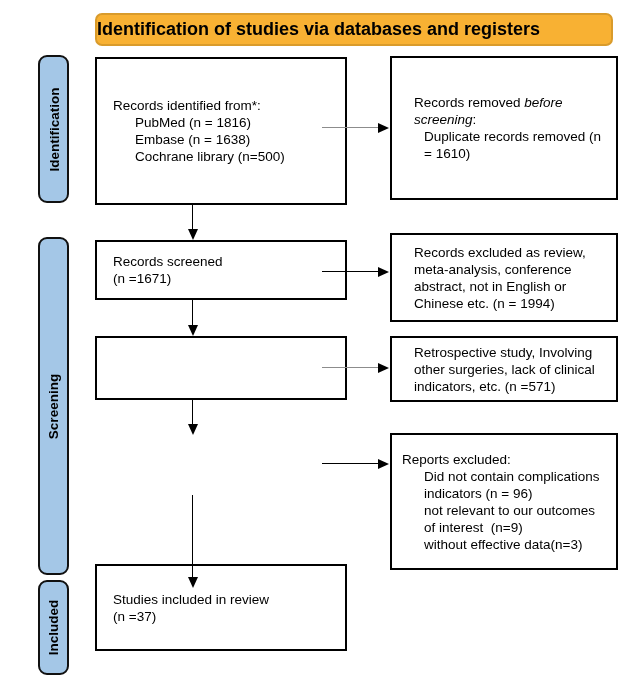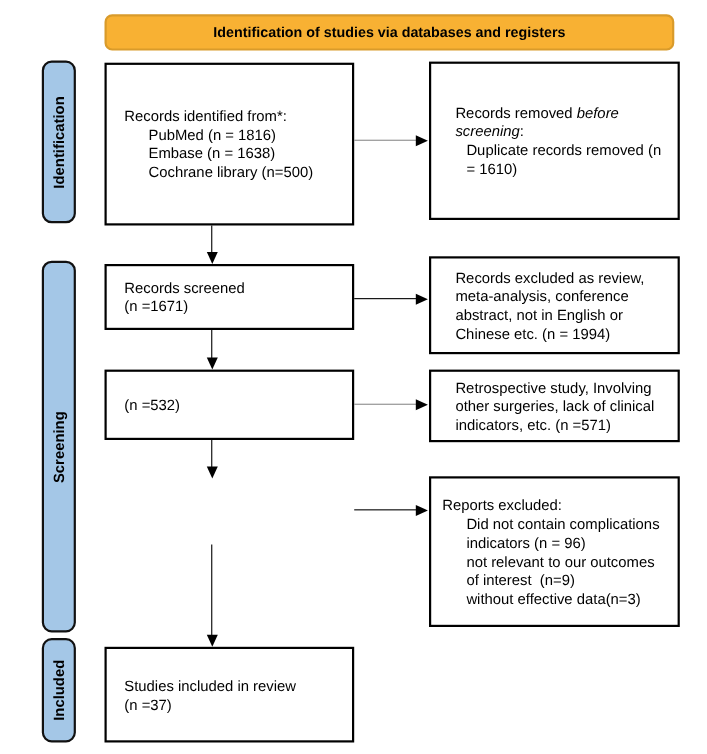--- a/index.html
+++ b/index.html
@@ -5,36 +5,36 @@
   html,body { margin:0; padding:0; background:#ffffff; }
   .canvas {
     position:relative; width:643px; height:685px; background:#ffffff;
     font-family:"Liberation Sans", sans-serif; font-size:13.5px; color:#000;
     overflow:hidden;
   }
   .hdr {
     position:absolute; left:95px; top:13px; width:518px; height:33px;
     background:var(--header-bg,#F8B133); border:2px solid var(--header-border,#D99B2B);
     border-radius:7px; box-sizing:border-box;
-    display:flex; align-items:center; justify-content:center;
-    font-weight:bold; font-size:13px;
+    display:flex; align-items:center; justify-content:flex-start;
+    font-weight:bold; font-size:18px;
   }
   .stage {
     position:absolute; left:38px; width:31px;
     background:var(--stage-bg,#A4C7E7); border:2px solid #111;
     border-radius:9px; box-sizing:border-box;
     display:flex; align-items:center; justify-content:center;
   }
   .stage .vtxt { transform:rotate(-90deg); white-space:nowrap; font-weight:bold; font-size:13.5px; }
   .box {
     position:absolute; background:#fff; border:2px solid #000; box-sizing:border-box;
     display:flex; flex-direction:column; justify-content:center;
     padding:6px 10px; line-height:17px;
   }
-  .lbox { left:95px; width:227px;padding-left:16px; }
+  .lbox { left:95px; width:252px;padding-left:16px; }
   .rbox { left:390px; width:228px; }
   .indent { padding-left:22px; white-space:pre-wrap; }
   .wrap { white-space:pre-wrap;margin-left:12px; }
   .hline { position:absolute; height:0; border-top:1.5px solid #000; }
   .vline { position:absolute; width:0; border-left:1.5px solid #000; }
   .hline.gray { border-top-color:var(--arrow-gray,#8C8C8C); }
   .head-right {
     position:absolute; width:0; height:0;
     border-top:5px solid transparent; border-bottom:5px solid transparent;
     border-left:11px solid #000;
@@ -71,25 +71,24 @@
     <div class="indent">Embase (n = 1638)</div>
     <div class="indent">Cochrane library (n=500)</div>
   </div>
 
   <div class="box lbox" style="top:240px; height:60px;">
     <div>Records screened</div>
     <div>(n =1671)</div>
   </div>
 
   <div class="box lbox" style="top:336px; height:64px;">
-    <div>(n =532)</div>
   </div>
 
 
-  <div class="box lbox" style="top:588px; height:87px;">
+  <div class="box lbox" style="top:564px; height:87px;">
     <div>Studies included in review</div>
     <div>(n =37)</div>
   </div>
 
   <div class="box rbox" style="top:56px; height:144px;">
     <div class="wrap"><span>Records removed </span><span class="ital">before screening</span><span>:</span></div>
     <div class="indent">Duplicate records removed (n = 1610)</div>
   </div>
 
   <div class="box rbox" style="top:233px; height:89px;">

